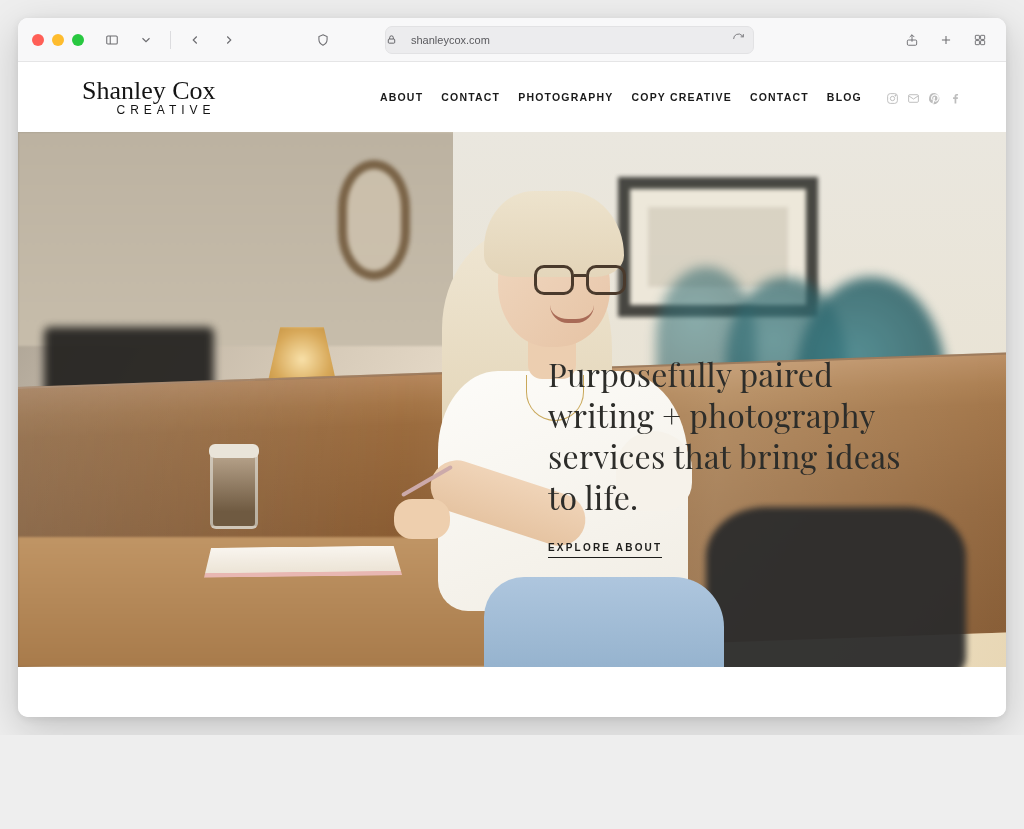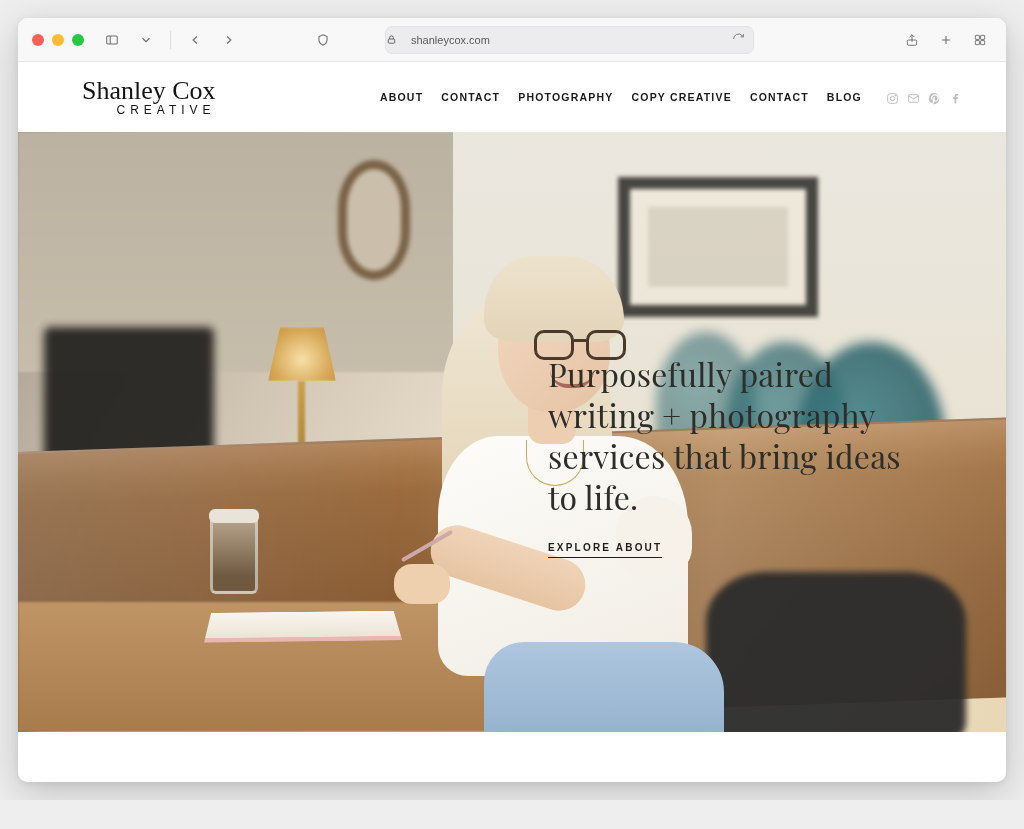--- a/index.html
+++ b/index.html
@@ -95,21 +95,21 @@
     font-weight: 600;
     color: #1a1a1a;
     text-decoration: none;
   }
   .social { display: flex; gap: 8px; margin-left: 6px; }
   .social-icon { width: 13px; height: 13px; color: #bdbdbd; }
   
   .hero {
     position: relative;
     width: 100%;
-    height: 600px;
+    height: 535px;
     overflow: hidden;
     background: linear-gradient(120deg, #9b9385 0%, #b7ad9e 12%, #d2c6b4 30%, #e9ddcb 48%, #f3ead9 62%, #efe2c7 78%, #e8d7b5 100%);
   }
   
   .wall-left {
     position:absolute; left:0; top:0; width:46%; height:40%;
     background: linear-gradient(180deg,#bcb2a1,#c7bdab);
     filter: blur(1px);
   }
   .wall-right {

